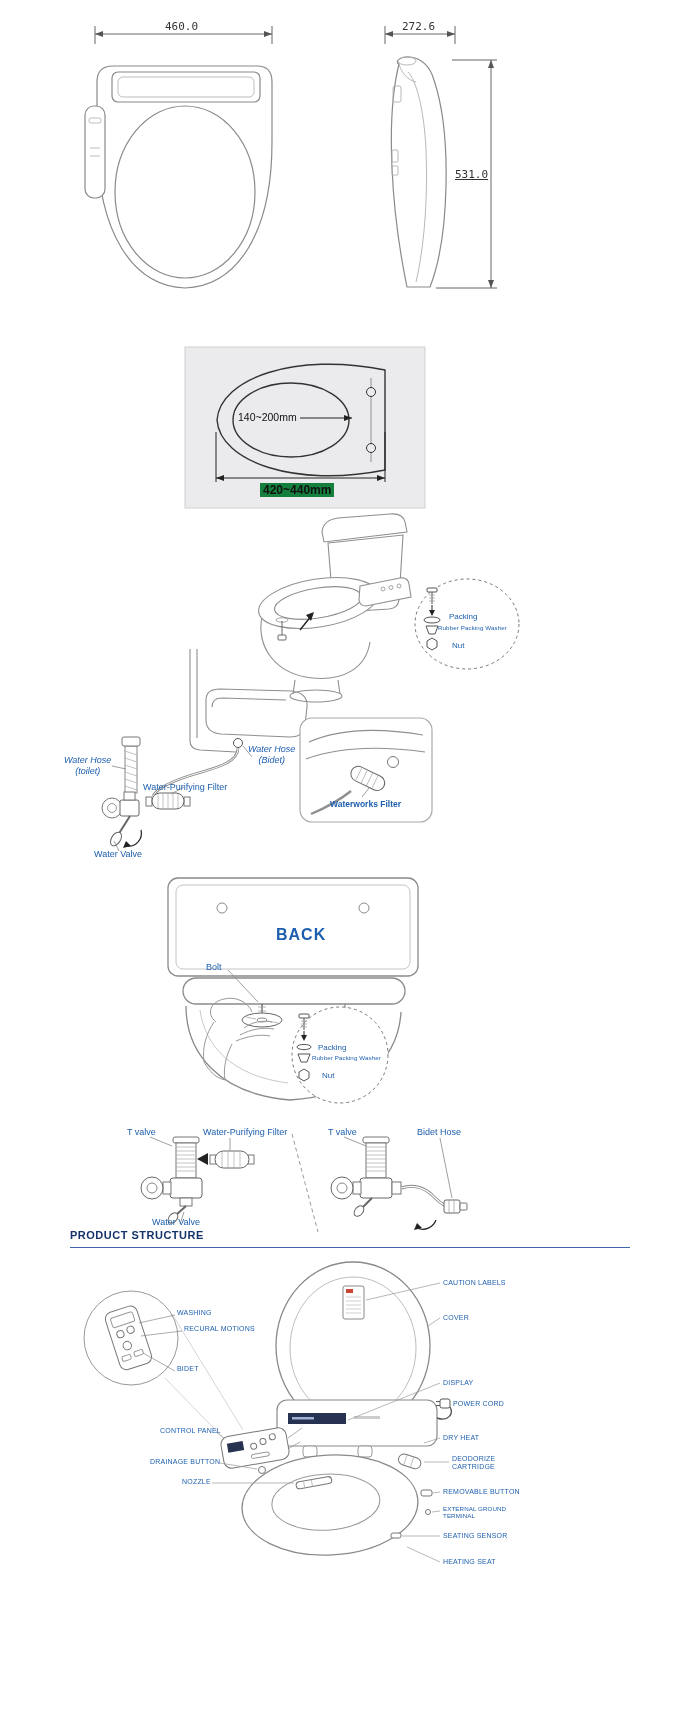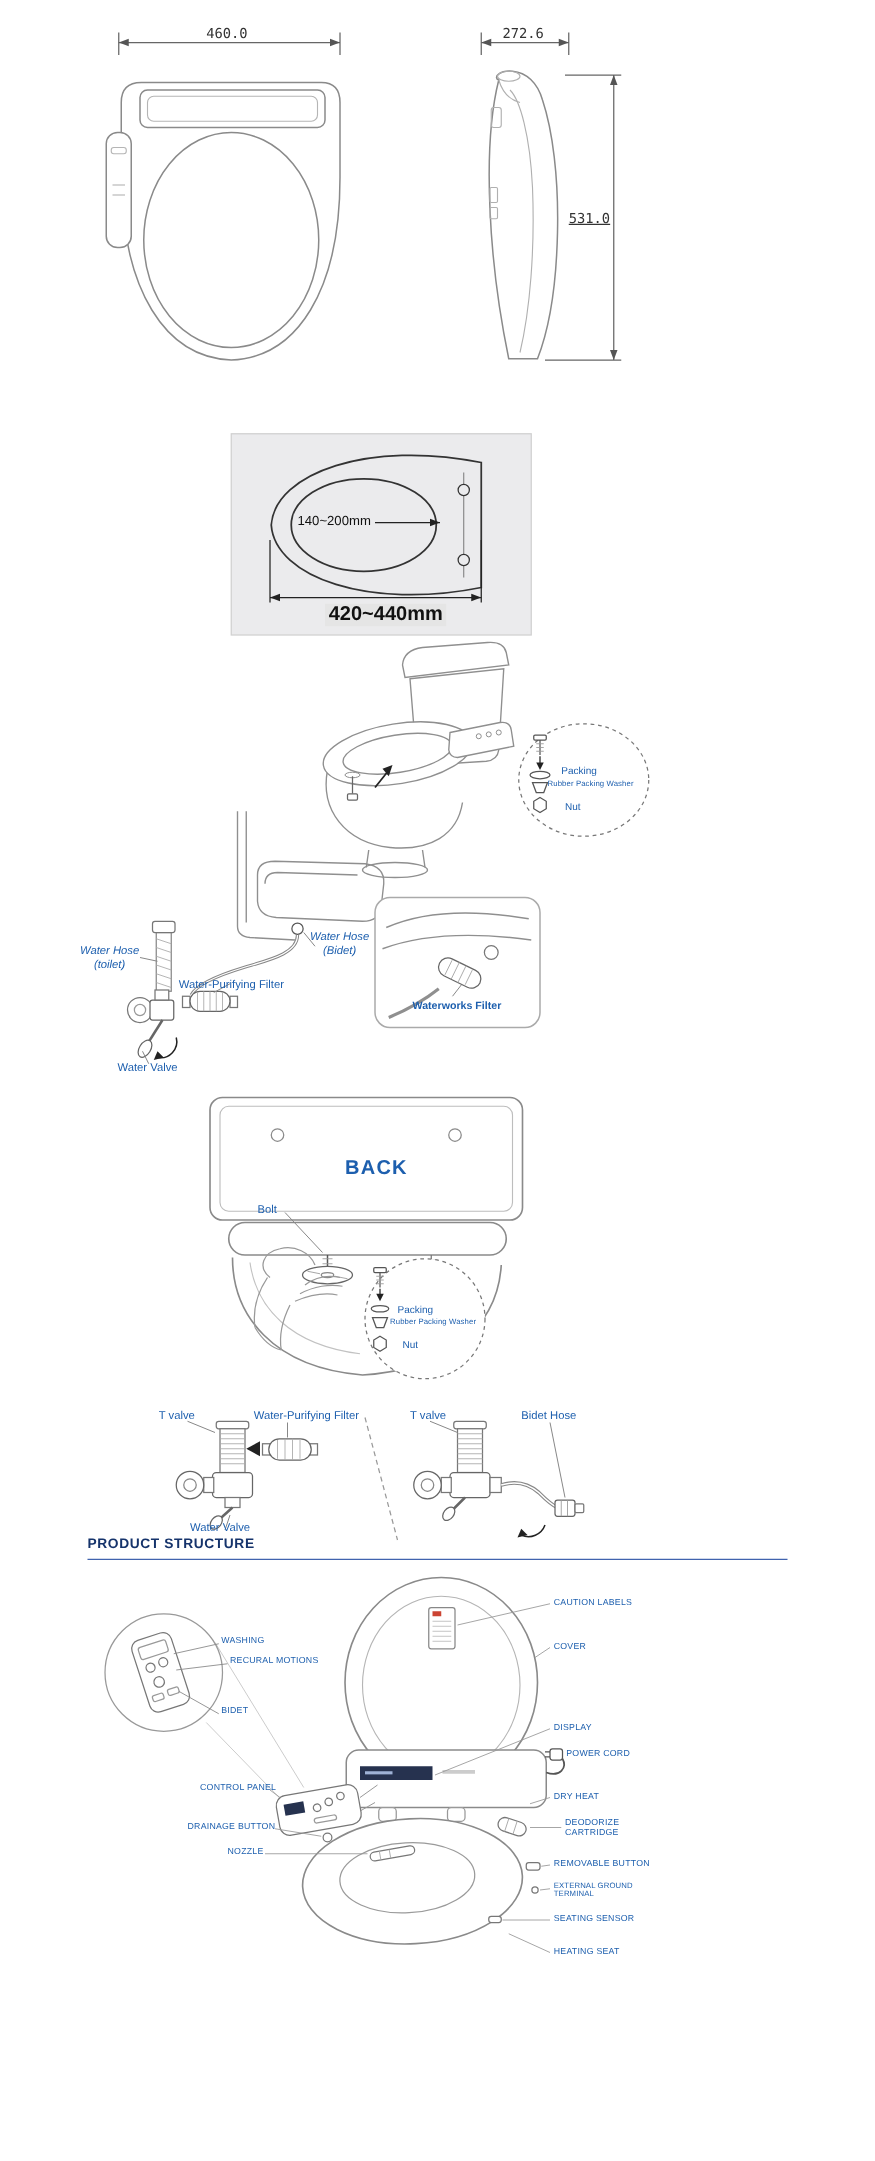--- a/index.html
+++ b/index.html
@@ -8,21 +8,21 @@
   #page svg{position:absolute;left:0;overflow:visible;}
   .dim{position:absolute;font-size:11px;color:#333;font-family:"DejaVu Sans Mono",monospace;background:#fff;padding:0 2px;}
   .lbl{position:absolute;color:#1d5fae;font-size:9px;line-height:1.2;white-space:nowrap;}
   .lbl-c{text-align:center;font-style:italic;}
   .lbl-8{font-size:8px;}
   .lbl-sm{font-size:7px;letter-spacing:.2px;}
   .lbl-xs{font-size:6.2px;letter-spacing:.1px;}
   .two-line span{display:block;}
   .fit-heading{position:absolute;left:0;top:309px;width:612px;text-align:center;color:#0e7f93;font-size:15px;font-weight:bold;}
   .bowl-dim1{position:absolute;font-size:10.5px;color:#111;background:#ebebed;padding:0 3px;}
-  .bowl-dim2{position:absolute;font-size:16px;font-weight:bold;color:#111;background:#e5e5e5;padding:0 3px;}
+  .bowl-dim2{position:absolute;font-size:12px;font-weight:bold;color:#111;background:#15803d;padding:0 3px;}
   .back-title{position:absolute;color:#1d5fae;font-size:16px;font-weight:bold;letter-spacing:1px;}
   .ps-title{position:absolute;left:70px;top:1229px;color:#15336b;font-size:11px;font-weight:bold;letter-spacing:.5px;}
   .ps-line{position:absolute;left:70px;top:1247px;width:560px;height:0;border-top:1px solid #4063ae;}
   .wwf{font-weight:bold;font-size:8.5px;}
 </style>
 </head>
 <body>
 
 <div id="page">
 

